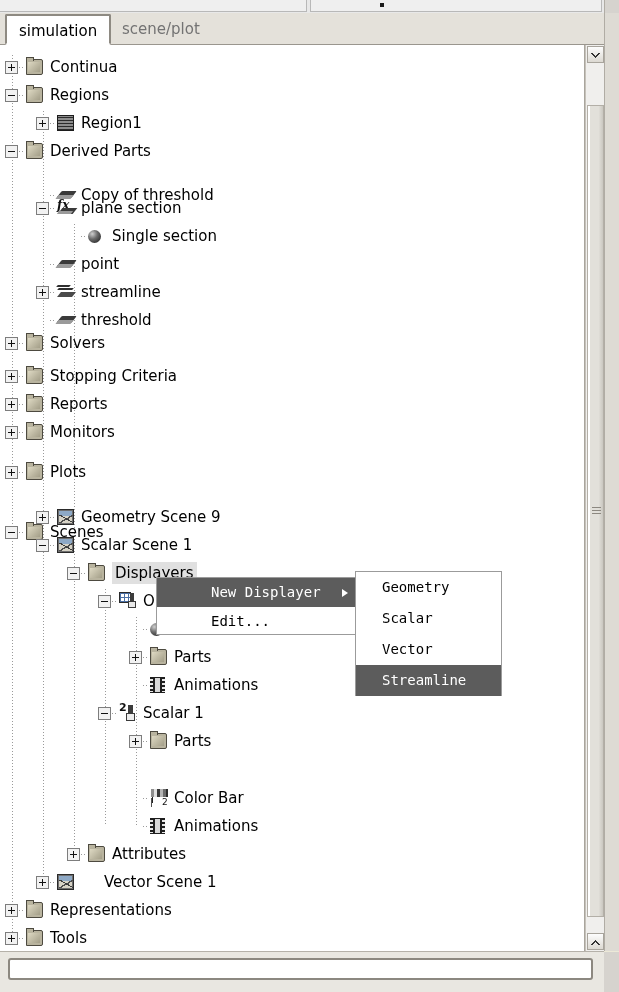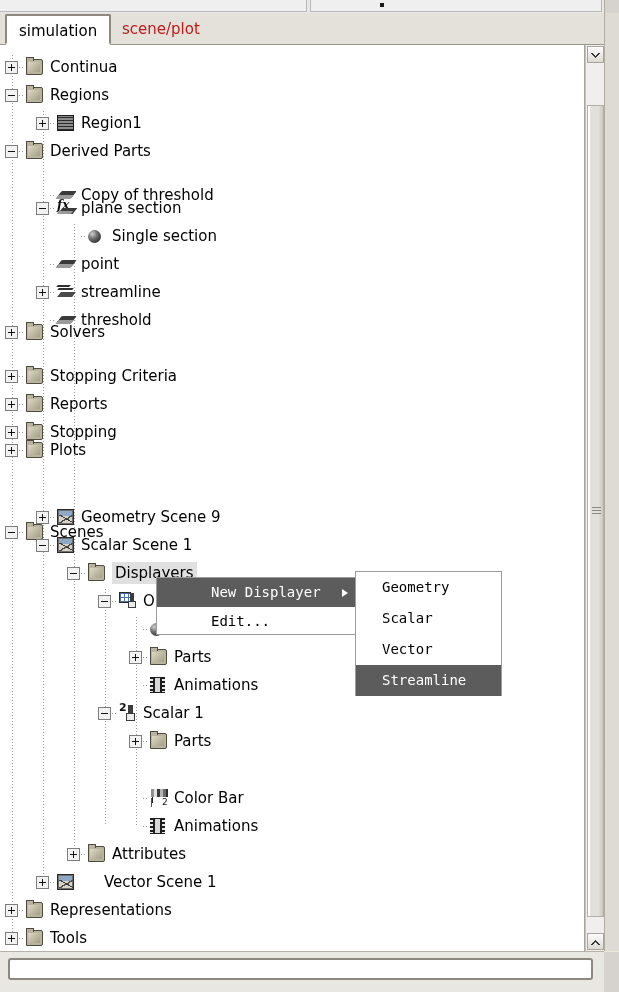--- a/index.html
+++ b/index.html
@@ -21,21 +21,21 @@
   .topstrip .rt{position:absolute;left:604px;top:0;width:15px;height:13px;background:#d6d3ce;
       border-left:1px solid #b0aca4;box-sizing:border-box;}
 
   
   .tabbar{position:absolute;left:0;top:13px;width:604px;height:32px;background:#e4e1da;
       border-bottom:1px solid #9a968e;box-sizing:border-box;}
   .tab{position:absolute;top:1px;height:31px;line-height:30px;font-size:15px;color:#000;
       padding:0 12px;box-sizing:border-box;white-space:nowrap;}
   .tab.active{left:5px;background:#ffffff;border:2px solid #8e8a82;
       border-bottom:2px solid #ffffff;border-radius:2px;font-size:15px;}
-  .tab.inactive{left:110px;background:transparent;border:none;color:#b91c1c;}
+  .tab.inactive{left:110px;background:transparent;border:none;color:#737373;}
   .tabbar .rt{position:absolute;left:604px;top:0;width:15px;height:32px;background:#d6d3ce;}
 
   
   .treewrap{position:absolute;left:0;top:45px;width:585px;height:906px;
       background:#ffffff;border-right:1px solid #a9a59d;box-sizing:border-box;overflow:hidden;}
   .tree{position:relative;width:585px;height:906px;}
 
   .row{position:absolute;left:0;height:28px;width:585px;}
   .rowlabel{position:absolute;top:3px;font-size:15px;color:#000;white-space:nowrap;
       line-height:22px;}
@@ -262,21 +262,21 @@
             <span class="w w2"></span>
             <span class="pl"></span>
           </span>
           <span class="rowlabel" style="left:81px;">streamline</span>
         </div>
         <div class="row" style="top: 260.9px;">
           <div class="hline" style="left:50px;top:14px;width:6px;"></div>
           <span style="left:57px" class="ico ic-plane"></span>
           <span class="rowlabel" style="left:81px;">threshold</span>
         </div>
-        <div class="row" style="top: 273px;">
+        <div class="row" style="top: 284px;">
           <div class="hline" style="left:19px;top:14px;width:6px;"></div>
           <div class="exp plus" style="left:5px;"></div>
           <span style="left:26px" class="ico ic-folder"></span>
           <span class="rowlabel" style="left:50px;">Solvers</span>
         </div>
         <div class="row" style="top: 317.1px;">
           <div class="hline" style="left:19px;top:14px;width:6px;"></div>
           <div class="exp plus" style="left:5px;"></div>
           <span style="left:26px" class="ico ic-folder"></span>
           <span class="rowlabel" style="left:50px;">Stopping Criteria</span>
@@ -284,23 +284,23 @@
         <div class="row" style="top: 345.2px;">
           <div class="hline" style="left:19px;top:14px;width:6px;"></div>
           <div class="exp plus" style="left:5px;"></div>
           <span style="left:26px" class="ico ic-folder"></span>
           <span class="rowlabel" style="left:50px;">Reports</span>
         </div>
         <div class="row" style="top: 373.3px;">
           <div class="hline" style="left:19px;top:14px;width:6px;"></div>
           <div class="exp plus" style="left:5px;"></div>
           <span style="left:26px" class="ico ic-folder"></span>
-          <span class="rowlabel" style="left:50px;">Stopping</span>
-        </div>
-        <div class="row" style="top: 391px;">
+          <span class="rowlabel" style="left:50px;">Monitors</span>
+        </div>
+        <div class="row" style="top: 413px;">
           <div class="hline" style="left:19px;top:14px;width:6px;"></div>
           <div class="exp plus" style="left:5px;"></div>
           <span style="left:26px" class="ico ic-folder"></span>
           <span class="rowlabel" style="left:50px;">Plots</span>
         </div>
         <div class="row" style="top: 433px; margin-top: 40px;">
           <div class="hline" style="left:19px;top:14px;width:6px;"></div>
           <div class="exp " style="left:5px;"></div>
           <span style="left:26px" class="ico ic-folder"></span>
           <span class="rowlabel" style="left:50px;">Scenes</span>

